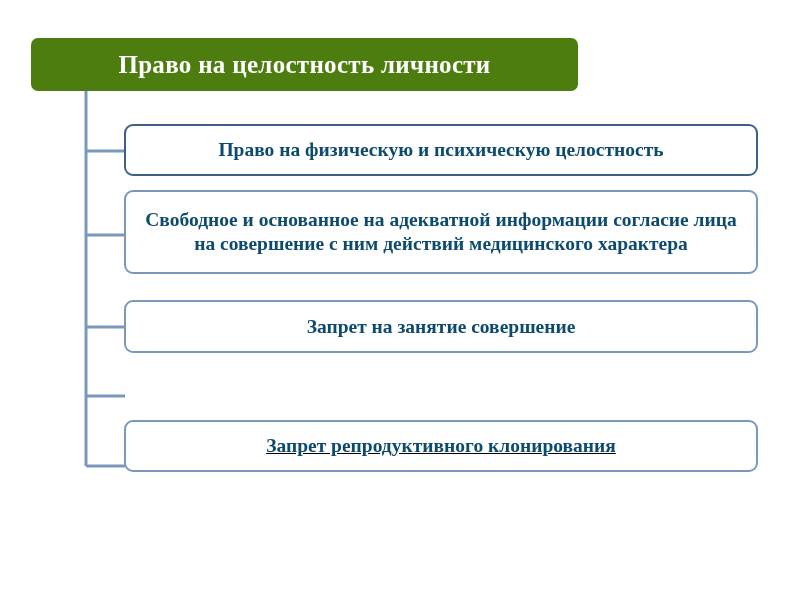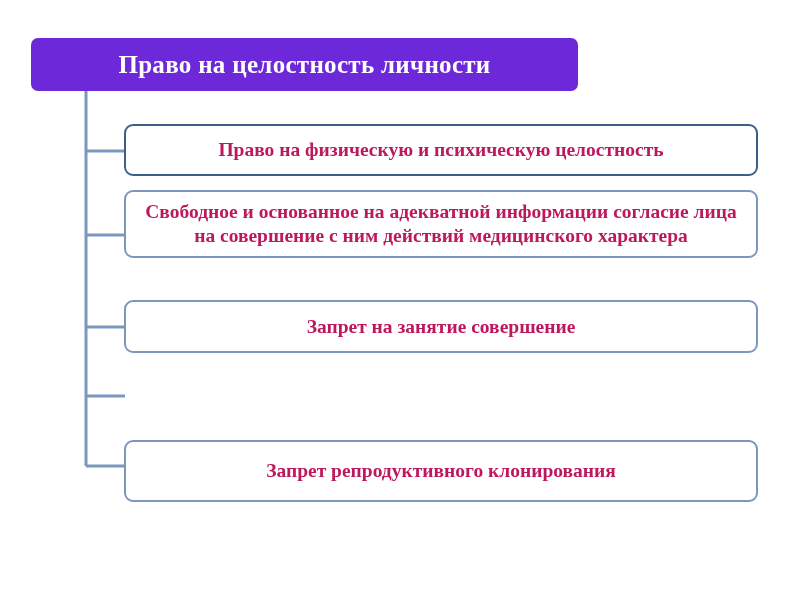--- a/index.html
+++ b/index.html
@@ -33,21 +33,21 @@
     pointer-events: none;
   }
 
   
   .root-node {
     position: absolute;
     left: 31px;
     top: 38px;
     width: 547px;
     height: 53px;
-    background: #6d28d9;
+    background: #4d7c0f;
     border-radius: 7px;
     box-sizing: border-box;
     display: flex;
     align-items: center;
     justify-content: center;
   }
   .root-label {
     color: #FFFFFF;
     font-size: 25px;
     font-weight: bold;
@@ -68,32 +68,32 @@
     box-sizing: border-box;
     display: flex;
     align-items: center;
     justify-content: center;
     padding: 2px 10px;
   }
   .node.primary {
     border-color: #3E5F8A;
   }
   .node-label {
-    color: #be185d;
+    color: #0c4a6e;
     font-size: 19.5px;
     font-weight: bold;
     text-align: center;
     line-height: 1.22;
   }
 
   .node-1 { top: 124px; height: 52px; }
-  .node-2 { top: 190px; height: 68px; }
+  .node-2 { top: 190px; height: 84px; }
   .node-3 { top: 300px; height: 53px; }
   .node-4 { top: 368px; height: 54px; }
-  .node-5 { top: 440px; height: 62px; }
+  .node-5 { top: 420px; height: 52px; text-decoration: underline; }
 </style>
 </head>
 <body>
 
 <div id="diagram">
 
   <svg class="connectors" width="800" height="600" viewBox="0 0 800 600" xmlns="http://www.w3.org/2000/svg">
 
     <line x1="86" y1="91" x2="86" y2="466" stroke="#7C97BD" stroke-width="3"></line>
 

